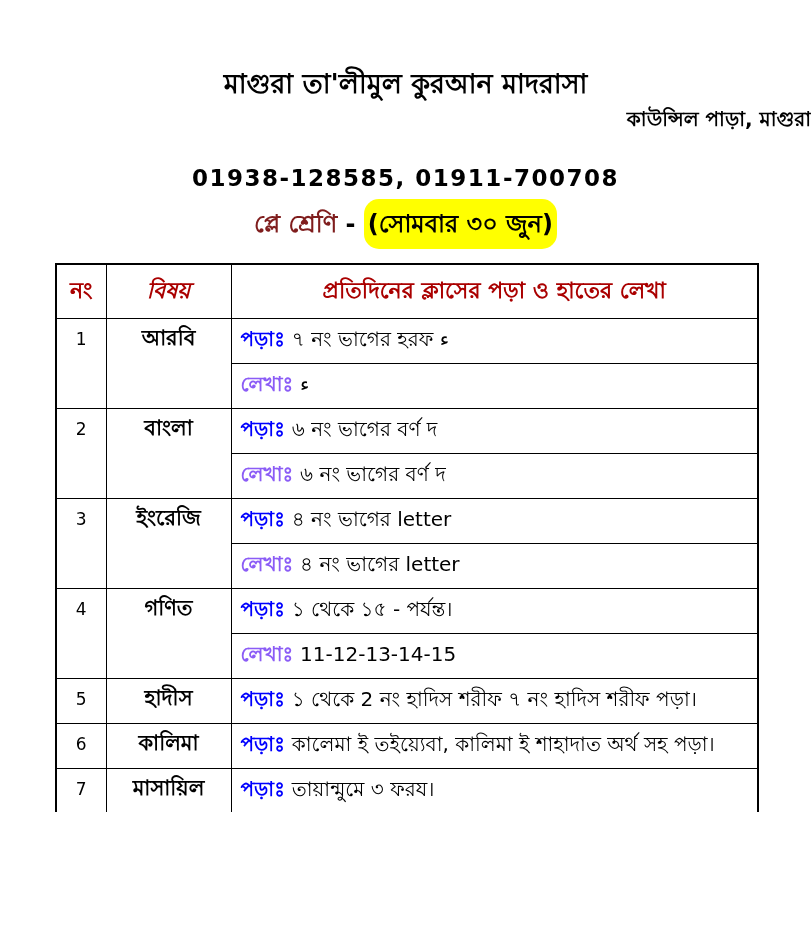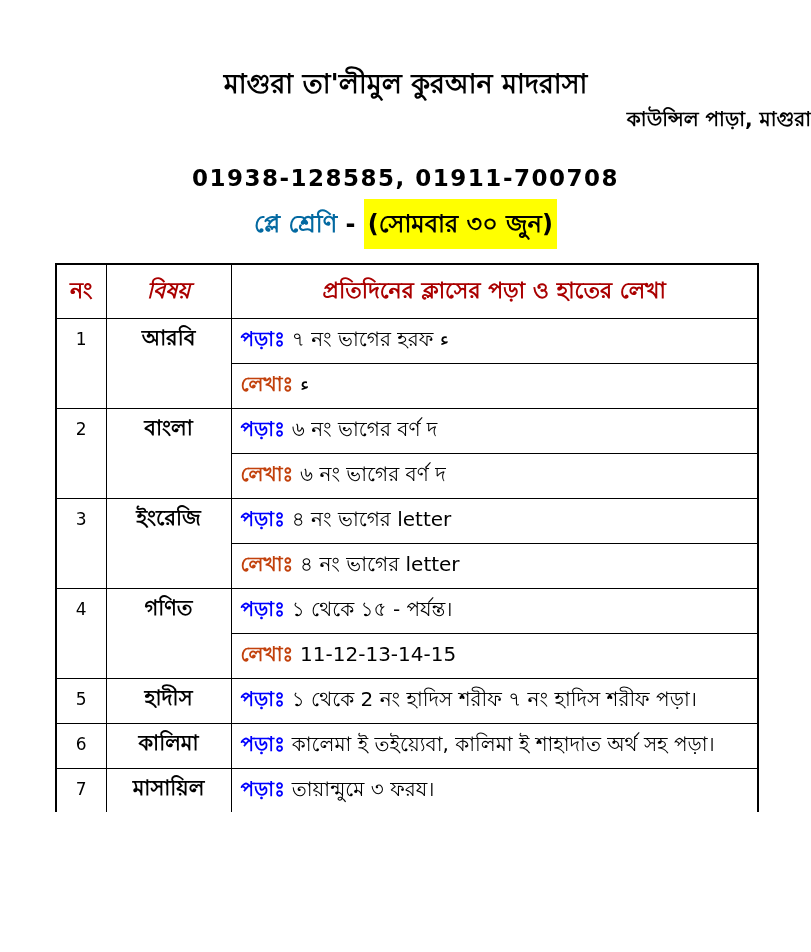--- a/index.html
+++ b/index.html
@@ -25,23 +25,23 @@
     margin-top: 4px;
     text-align: right;
   }
   .doc-phone {
     font-size: 23px; font-weight: bold; color: #000;
     letter-spacing: 1.5px; margin-top: 28px;
   }
   .class-line {
     font-size: 24px; font-weight: bold; margin-top: 14px;
   }
-  .class-name { color: #0369a1; }
+  .class-name { color: #7f1d1d; }
   .class-sep { color: #000; }
-  .date-highlight { color: #000; background: #ffff00; padding: 11px 4px; }
+  .date-highlight { color: #000; background: #ffff00; padding: 11px 4px; border-radius: 15px; }
 
   table.schedule {
     border-collapse: collapse;
     table-layout: fixed;
     width: 702px;
     margin: 18px 0 0 55px;
     border: 2px solid #000;
   }
   .schedule th, .schedule td {
     border: 1.5px solid #000;
@@ -78,21 +78,21 @@
   td.col-content {
     height: 45px;
     font-size: 20px;
     vertical-align: middle;
     padding: 4px 12px 4px 9px;
     white-space: nowrap;
     overflow: hidden;
   }
   .label { font-weight: bold; }
   .label.read  { color: #0000ff; }
-  .label.write { color: #c2410c; }
+  .label.write { color: #8b5cf6; }
   .line-text { color: #000; }
 
   .watermark {
     position: absolute;
     left: 774px; top: 820px;
     color: #b6babd;
     white-space: nowrap;
     line-height: 1.3;
   }
   .watermark .wm-line1 { font-size: 20px; }

